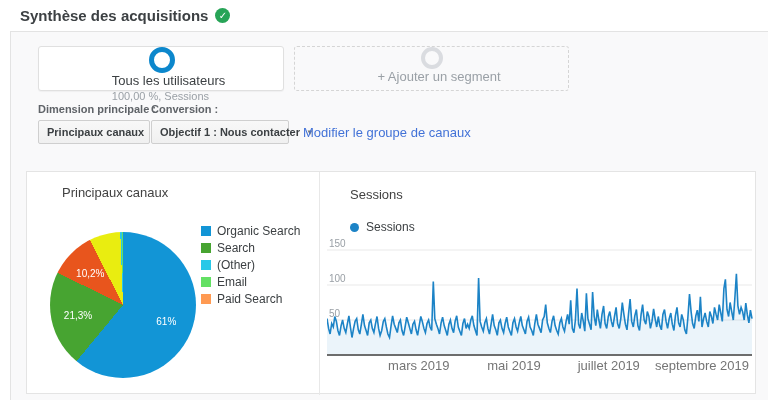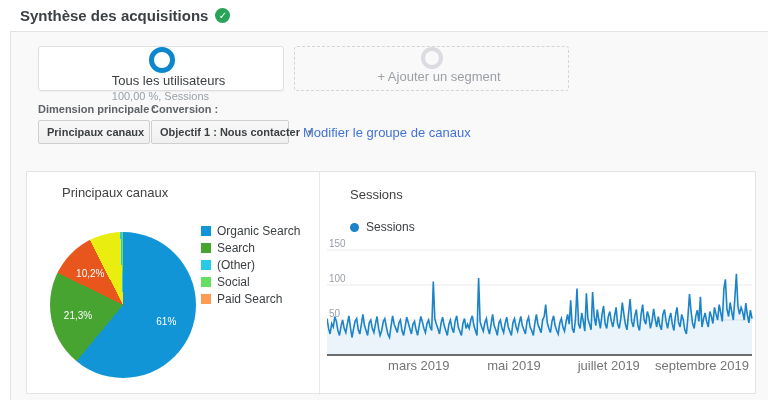--- a/index.html
+++ b/index.html
@@ -122,21 +122,21 @@
           <div class="pl-item">
             <span class="pl-swatch" style="background: rgb(71, 164, 49);"></span>
             <span class="pl-text">Search</span>
           </div>
           <div class="pl-item">
             <span class="pl-swatch" style="background: rgb(40, 200, 232);"></span>
             <span class="pl-text">(Other)</span>
           </div>
           <div class="pl-item">
             <span class="pl-swatch" style="background: rgb(99, 224, 100);"></span>
-            <span class="pl-text">Social</span>
+            <span class="pl-text">Email</span>
           </div>
           <div class="pl-item">
             <span class="pl-swatch" style="background: rgb(255, 154, 82);"></span>
             <span class="pl-text">Paid Search</span>
           </div>
         </div>
 
       <div class="divider"></div>
 
       <div class="panel-title line-title">Sessions</div>

